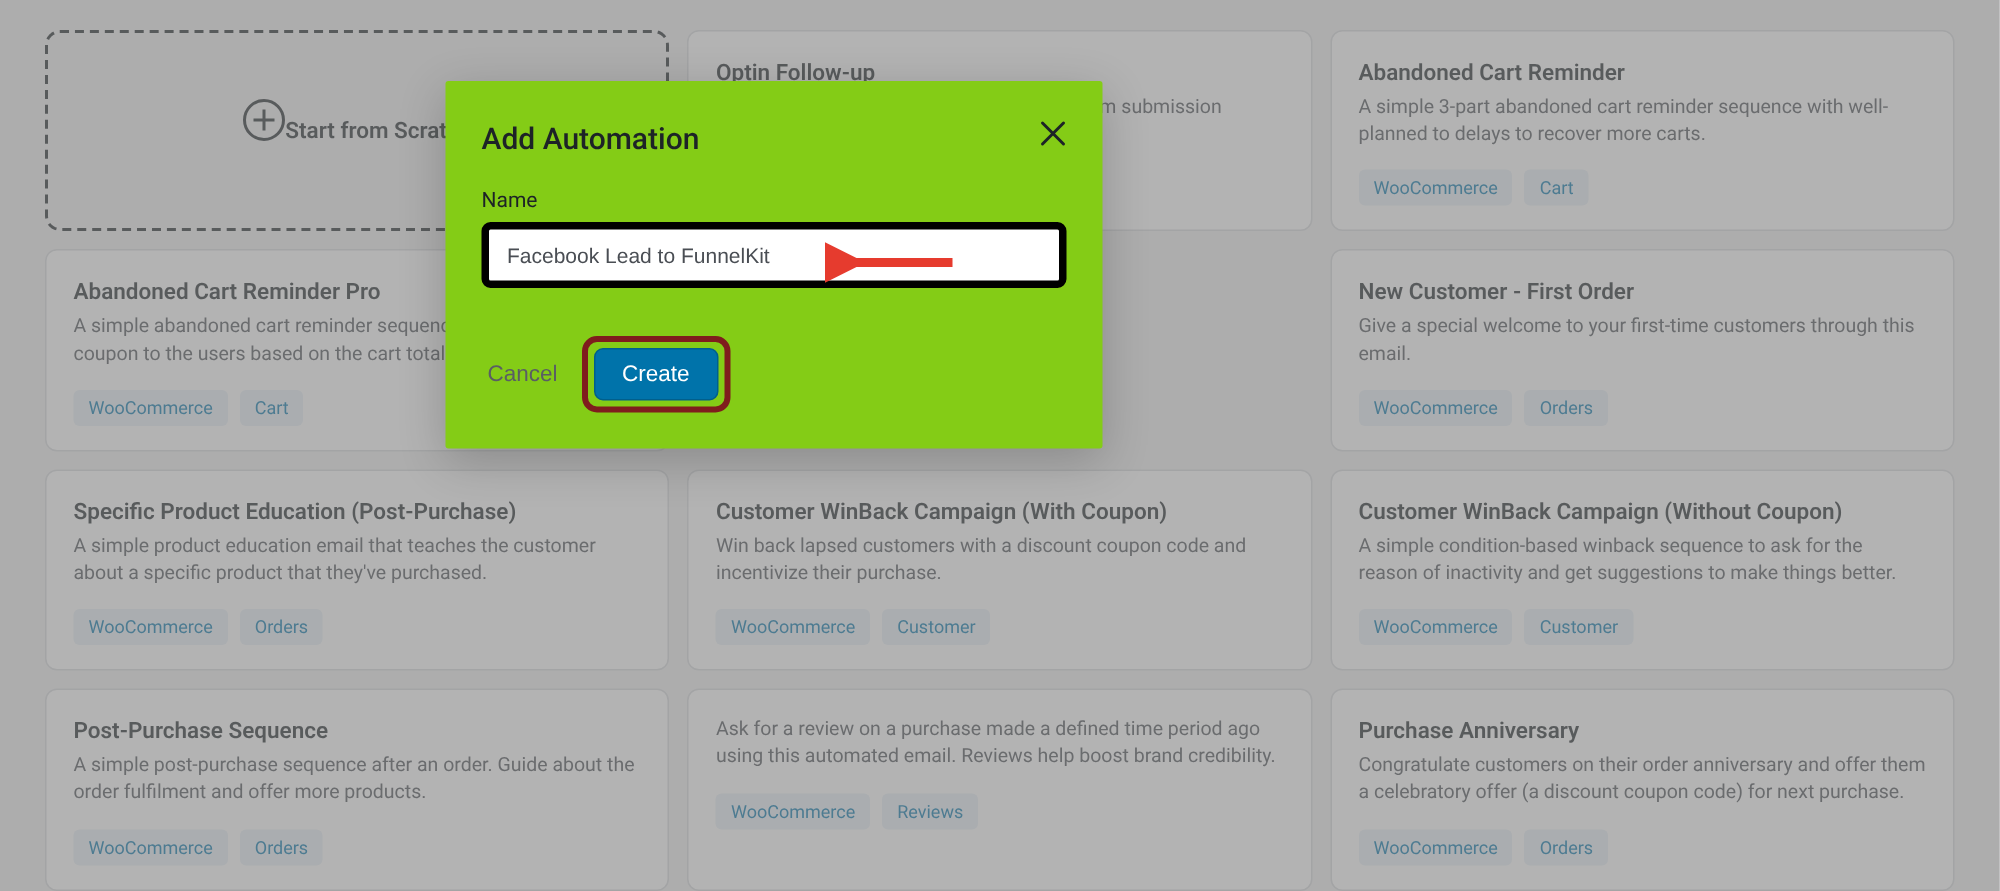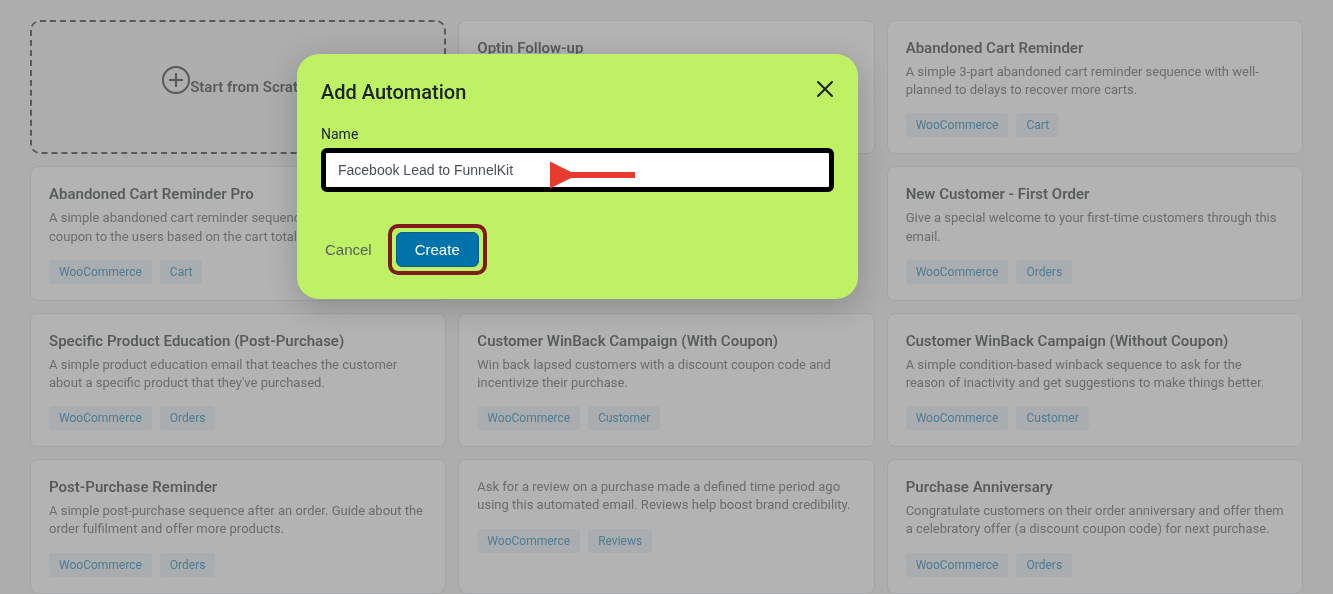--- a/index.html
+++ b/index.html
@@ -101,23 +101,23 @@
     font-size: 12px;
     padding: 5px 10px;
     border-radius: 4px;
     cursor: pointer;
   }
   
   .modal {
     position: absolute;
     top: 54px;
     left: 297px;
-    width: 561px;
-    background: #bef264;
-    border-radius: 22px;
+    width: 438px;
+    background: #84cc16;
+    border-radius: 2px;
     z-index: 200;
     box-shadow: 0 8px 32px rgba(0,0,0,0.2);
     padding: 26px 24px 24px;
   }
   .modal-header {
     display: flex;
     justify-content: space-between;
     align-items: flex-start;
     margin-bottom: 22px;
   }
@@ -256,21 +256,21 @@
     <div class="card">
       <div class="card-title">Customer WinBack Campaign (Without Coupon)</div>
       <div class="card-desc">A simple condition-based winback sequence to ask for the reason of inactivity and get suggestions to make things better.</div>
       <div class="tags">
         <span class="tag">WooCommerce</span>
         <span class="tag">Customer</span>
       </div>
     </div>
 
     <div class="card">
-      <div class="card-title">Post-Purchase Reminder</div>
+      <div class="card-title">Post-Purchase Sequence</div>
       <div class="card-desc">A simple post-purchase sequence after an order. Guide about the order fulfilment and offer more products.</div>
       <div class="tags">
         <span class="tag">WooCommerce</span>
         <span class="tag">Orders</span>
       </div>
     </div>
     <div class="card">
       <div class="card-desc">Ask for a review on a purchase made a defined time period ago using this automated email. Reviews help boost brand credibility.</div>
       <div class="tags">
         <span class="tag">WooCommerce</span>

